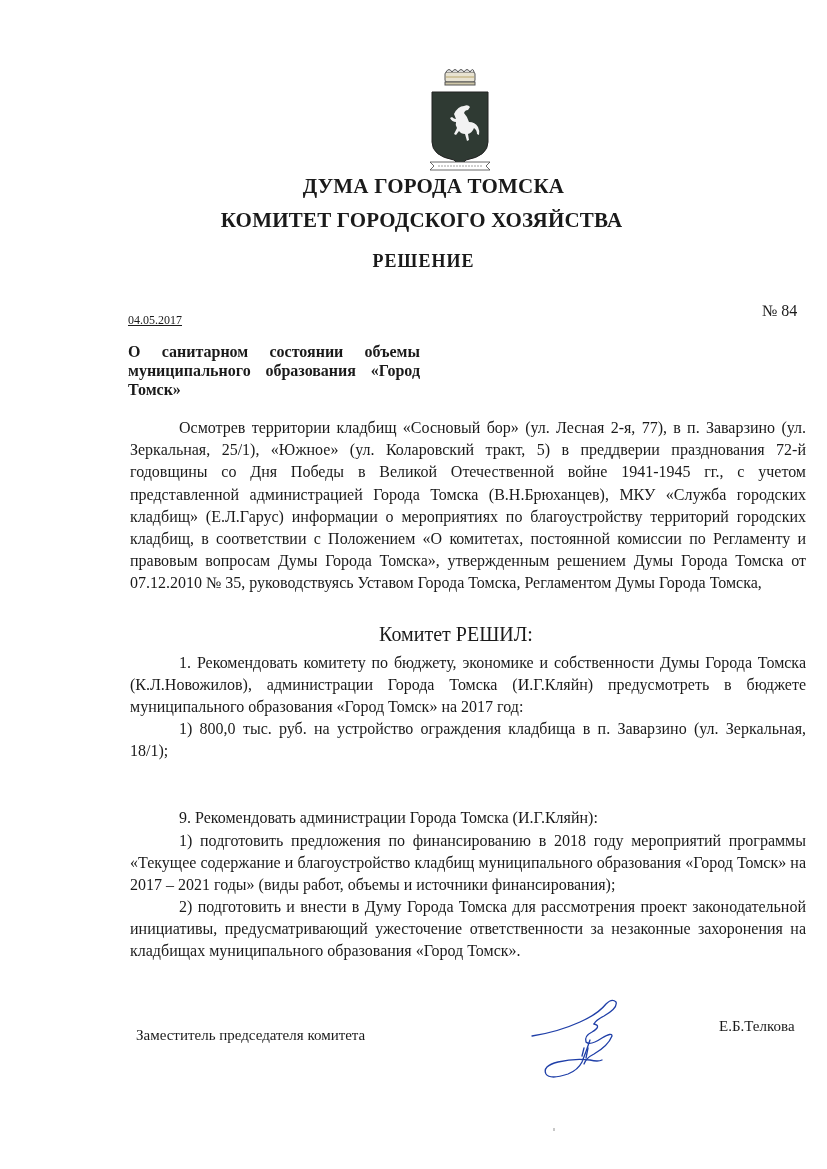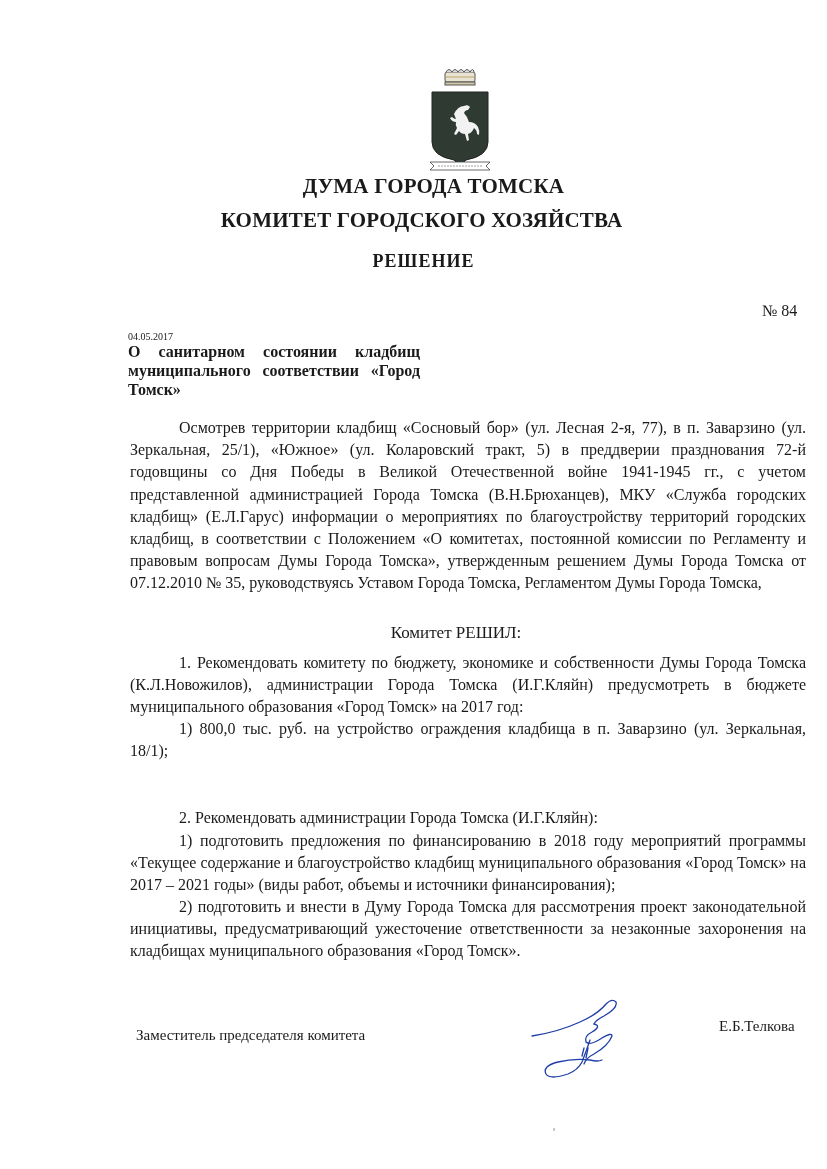--- a/index.html
+++ b/index.html
@@ -36,22 +36,23 @@
       font-weight: bold;
       letter-spacing: 0.2px;
     }
     .hdr.duma { top: 174px; font-size: 21px; left: 20px; }
     .hdr.committee { top: 208px; font-size: 21px; left: 8px; }
     .hdr.decision { top: 251px; font-size: 18px; left: 10px; letter-spacing: 1px; }
 
     .date {
       position: absolute;
       left: 128px;
-      top: 331px;
-      font-size: 10px;
+      top: 313px;
+      font-size: 12px;
+      text-decoration: underline;
     }
     .number {
       position: absolute;
       left: 762px;
       top: 302px;
       font-size: 16px;
     }
     .subject {
       position: absolute;
       left: 128px;
@@ -72,21 +73,21 @@
       text-align-last: left;
     }
     .indent { text-indent: 49px; }
     .p-intro { top: 417px; }
     .resolved {
       position: absolute;
       left: 0;
       width: 827px;
       top: 623px;
       text-align: center;
-      font-size: 17px;
+      font-size: 20px;
       padding-left: 85px;
       box-sizing: border-box;
     }
     .p1 { top: 652px; }
     .p1-1 { top: 718px; }
     .p1-2 { top: 763px; }
     .p2 { top: 807px; }
     .p2-1 { top: 830px; }
     .p2-2 { top: 896px; }
 
@@ -140,30 +141,30 @@
     <line x1="14" y1="100" x2="58" y2="100" stroke="#888" stroke-width="0.8" stroke-dasharray="2 1"></line>
   </svg>
 
   <div class="hdr duma">ДУМА ГОРОДА ТОМСКА</div>
   <div class="hdr committee">КОМИТЕТ ГОРОДСКОГО ХОЗЯЙСТВА</div>
   <div class="hdr decision">РЕШЕНИЕ</div>
 
   <div class="date">04.05.2017</div>
   <div class="number">№ 84</div>
 
-  <div class="subject">О санитарном состоянии кладбищ муниципального соответствии «Город Томск»</div>
+  <div class="subject">О санитарном состоянии объемы муниципального образования «Город Томск»</div>
 
   <div class="body-text indent p-intro">Осмотрев территории кладбищ «Сосновый бор» (ул. Лесная 2-я, 77), в п. Заварзино (ул. Зеркальная, 25/1), «Южное» (ул. Коларовский тракт, 5) в преддверии празднования 72-й годовщины со Дня Победы в Великой Отечественной войне 1941-1945 гг., с учетом представленной администрацией Города Томска (В.Н.Брюханцев), МКУ «Служба городских кладбищ» (Е.Л.Гарус) информации о мероприятиях по благоустройству территорий городских кладбищ, в соответствии с Положением «О комитетах, постоянной комиссии по Регламенту и правовым вопросам Думы Города Томска», утвержденным решением Думы Города Томска от 07.12.2010 № 35, руководствуясь Уставом Города Томска, Регламентом Думы Города Томска,</div>
 
   <div class="resolved">Комитет РЕШИЛ:</div>
 
   <div class="body-text indent p1">1.  Рекомендовать комитету по бюджету, экономике и собственности Думы Города Томска (К.Л.Новожилов), администрации Города Томска (И.Г.Кляйн) предусмотреть в бюджете муниципального образования «Город Томск» на 2017 год:</div>
   <div class="body-text indent p1-1">1)  800,0 тыс. руб. на устройство ограждения кладбища в п. Заварзино (ул. Зеркальная, 18/1);</div>
 
-  <div class="body-text indent p2">2.  Рекомендовать администрации Города Томска (И.Г.Кляйн):</div>
+  <div class="body-text indent p2">9.  Рекомендовать администрации Города Томска (И.Г.Кляйн):</div>
   <div class="body-text indent p2-1">1)  подготовить предложения по финансированию в 2018 году мероприятий программы «Текущее содержание и благоустройство кладбищ муниципального образования «Город Томск» на 2017 – 2021 годы» (виды работ, объемы и источники финансирования);</div>
   <div class="body-text indent p2-2">2)  подготовить и внести в Думу Города Томска для рассмотрения проект законодательной инициативы, предусматривающий ужесточение ответственности за незаконные захоронения на кладбищах муниципального образования «Город Томск».</div>
 
   <div class="sig-role">Заместитель председателя комитета</div>
 
   <svg class="signature" viewBox="0 0 110 84">
     <g fill="none" stroke="#1f3fa8" stroke-width="1.3" stroke-linecap="round" stroke-linejoin="round">
       <path d="M4 40 Q30 36 52 26 Q70 18 78 8 Q84 2 88 6 Q90 12 76 20 Q68 24 66 28"></path>
       <path d="M66 28 Q74 30 64 36 Q56 40 58 46 Q62 50 74 42 Q84 36 84 40 Q80 50 66 58 Q58 62 56 68"></path>
       <path d="M62 44 Q58 56 54 66 Q50 74 40 78 Q22 84 18 78 Q14 70 30 66 Q46 62 62 64 Q70 66 74 64"></path>

